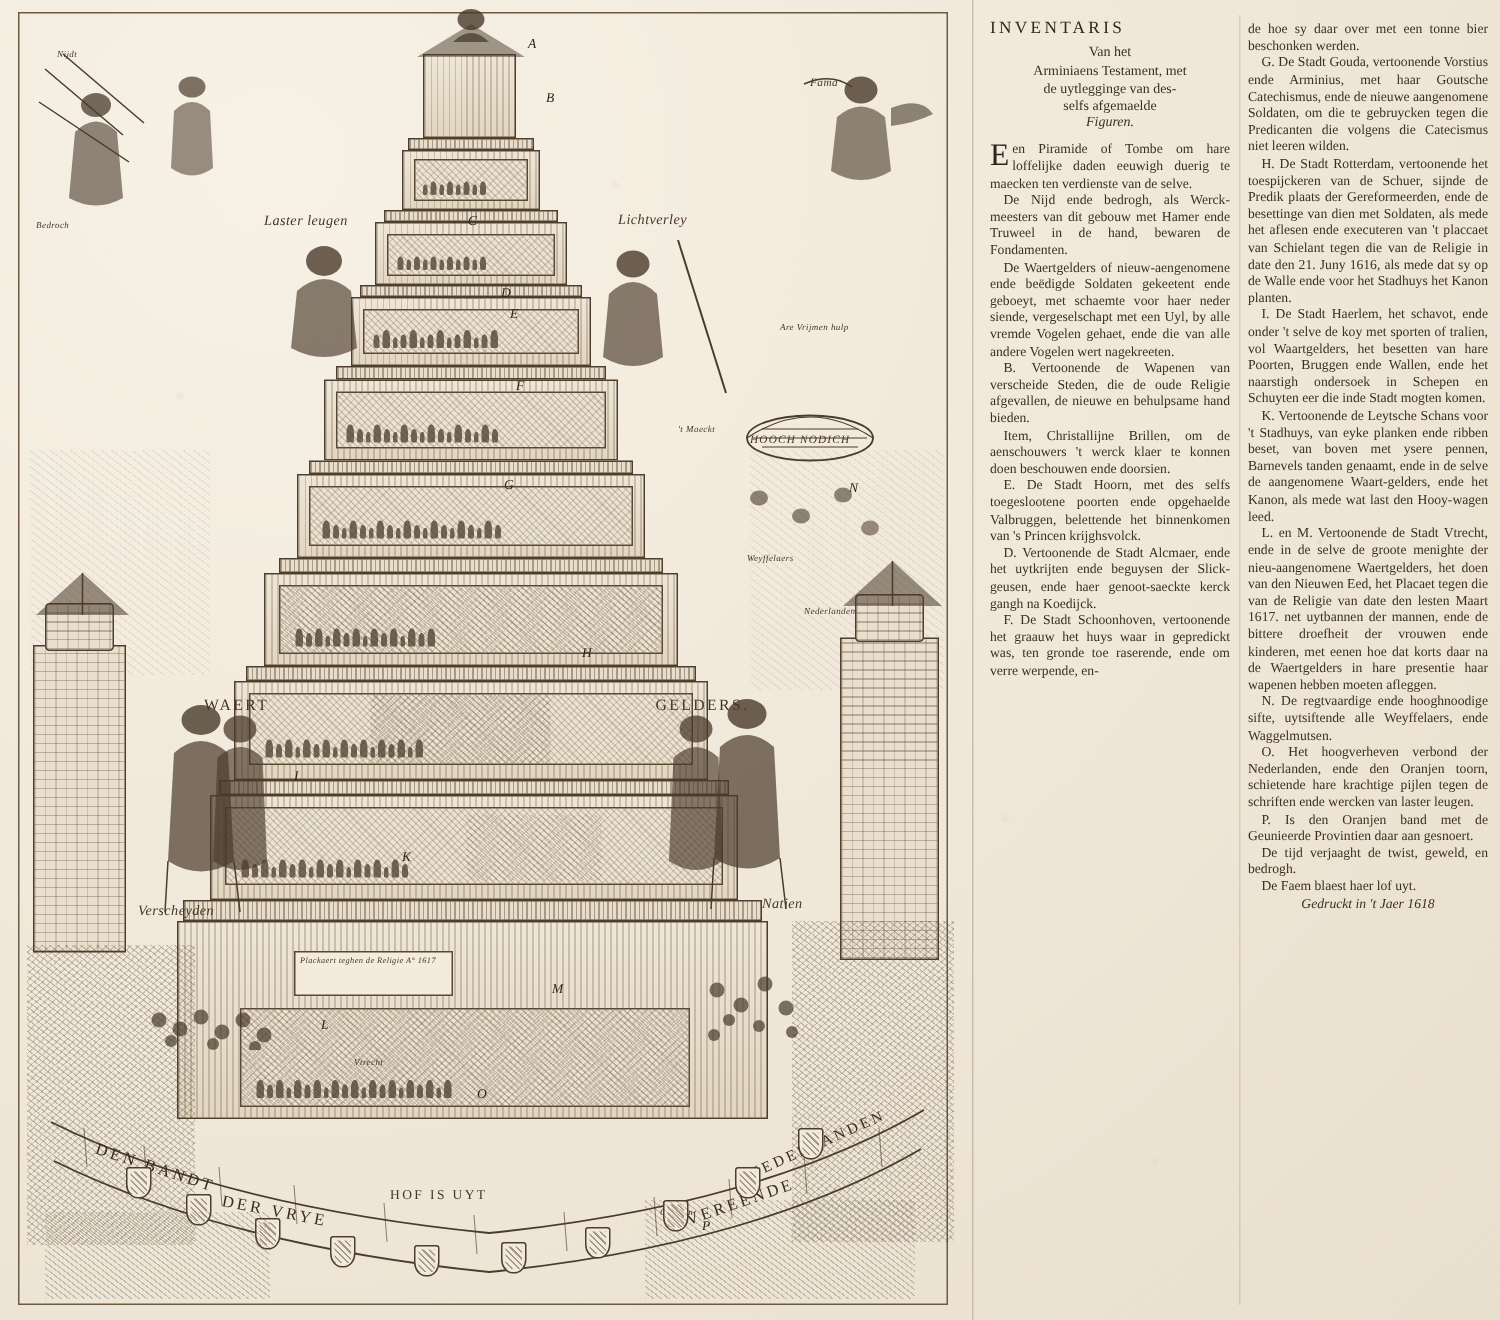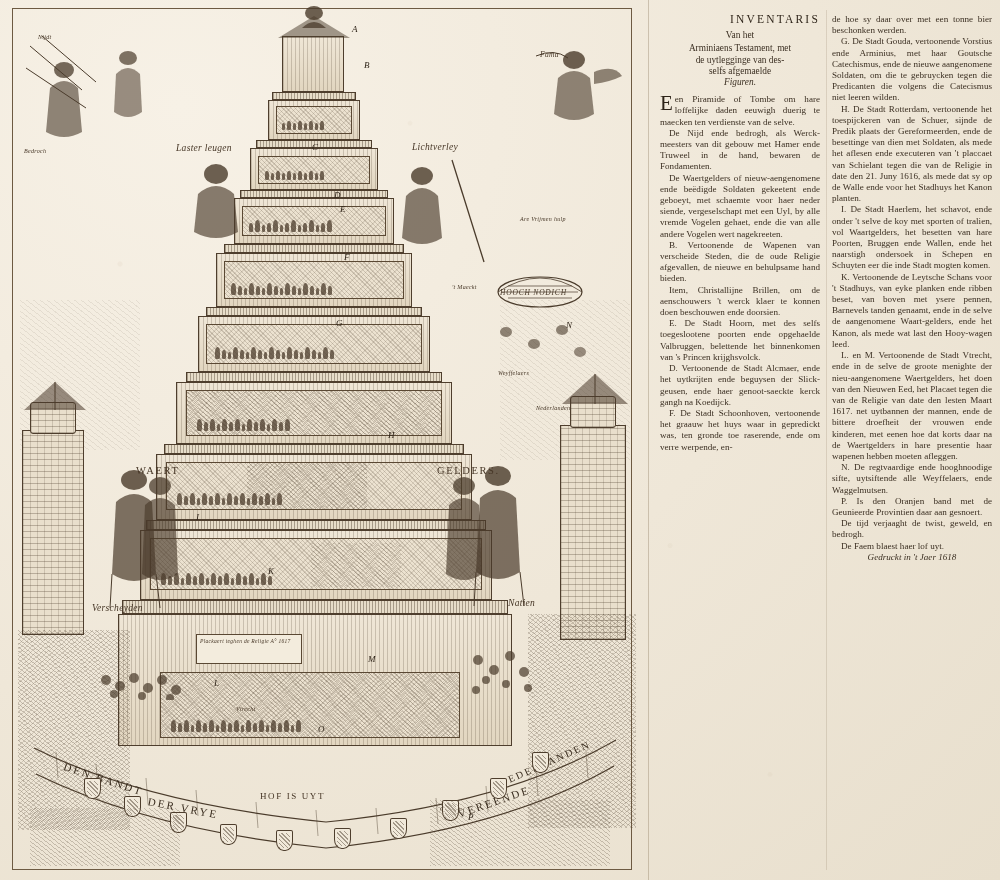--- a/index.html
+++ b/index.html
@@ -68,21 +68,21 @@
     line-height: 11.2px;
     color: #3b2f22;
     text-align: justify;
     -webkit-hyphens: none;
     hyphens: none;
   }
   .col p { margin: 0; }
   .col p.ind { text-indent: 9px; }
   .col .it { font-style: italic; }
   .head-title {
-    text-align: right;
+    text-align: left;
     letter-spacing: 2.2px;
     font-size: 11.5px;
     margin-bottom: 5px !important;
     color: #31271c;
   }
   .head-sub {
     text-align: center;
     font-size: 9.4px;
     margin-bottom: 2px !important;
   }
@@ -713,20 +713,21 @@
     </div>
 
     <div class="col">
       <p>de hoe sy daar over met een tonne bier beschonken werden.</p>
       <p class="ind">G. De Stadt Gouda, vertoonende Vorstius ende Arminius, met haar Goutsche Catechismus, ende de nieuwe aangenomene Soldaten, om die te gebruycken tegen die Predicanten die volgens die Catecismus niet leeren wilden.</p>
       <p class="ind">H. De Stadt Rotterdam, vertoonende het toespijckeren van de Schuer, sijnde de Predik plaats der Gereformeerden, ende de besettinge van dien met Soldaten, als mede het aflesen ende executeren van 't placcaet van Schielant tegen die van de Religie in date den 21. Juny 1616, als mede dat sy op de Walle ende voor het Stadhuys het Kanon planten.</p>
       <p class="ind">I. De Stadt Haerlem, het schavot, ende onder 't selve de koy met sporten of tralien, vol Waartgelders, het besetten van hare Poorten, Bruggen ende Wallen, ende het naarstigh ondersoek in Schepen en Schuyten eer die inde Stadt mogten komen.</p>
       <p class="ind">K. Vertoonende de Leytsche Schans voor 't Stadhuys, van eyke planken ende ribben beset, van boven met ysere pennen, Barnevels tanden genaamt, ende in de selve de aangenomene Waart-gelders, ende het Kanon, als mede wat last den Hooy-wagen leed.</p>
       <p class="ind">L. en M. Vertoonende de Stadt Vtrecht, ende in de selve de groote menighte der nieu-aangenomene Waertgelders, het doen van den Nieuwen Eed, het Placaet tegen die van de Religie van date den lesten Maart 1617. net uytbannen der mannen, ende de bittere droefheit der vrouwen ende kinderen, met eenen hoe dat korts daar na de Waertgelders in hare presentie haar wapenen hebben moeten afleggen.</p>
       <p class="ind">N. De regtvaardige ende hooghnoodige sifte, uytsiftende alle Weyffelaers, ende Waggelmutsen.</p>
+      <p class="ind">O. Het hoogverheven verbond der Nederlanden, ende den Oranjen toorn, schietende hare krachtige pijlen tegen de schriften ende wercken van laster leugen.</p>
       <p class="ind">P. Is den Oranjen band met de Geunieerde Provintien daar aan gesnoert.</p>
       <p class="ind">De tijd verjaaght de twist, geweld, en bedrogh.</p>
       <p class="ind">De Faem blaest haer lof uyt.</p>
       <p class="colophon it">Gedruckt in 't Jaer 1618</p>
     </div>
 
   </div>
 </div>
 
 </body></html>

